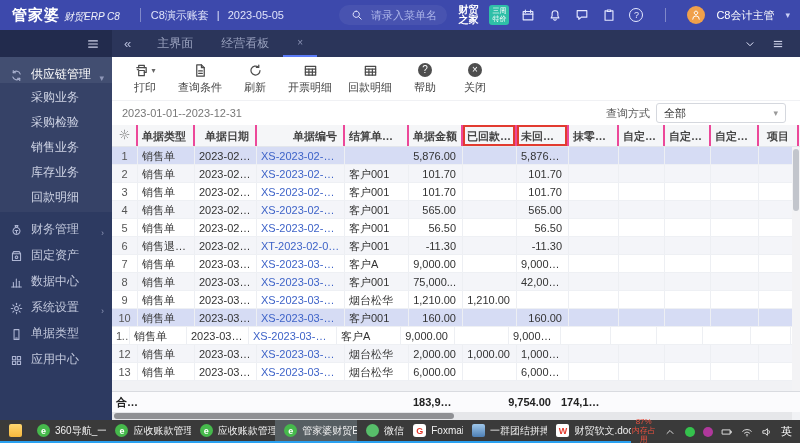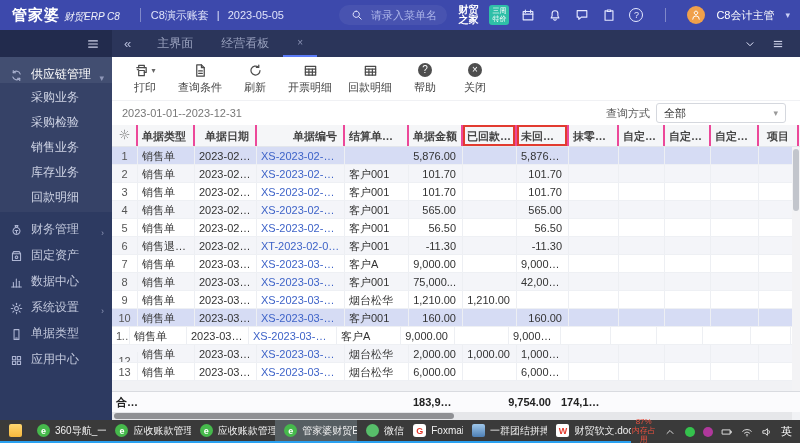--- a/index.html
+++ b/index.html
@@ -580,21 +580,21 @@
             <div class="g-cell num" style="width: 54px;">9,000.00</div>
             <div class="g-cell num" style="width: 54px;"></div>
             <div class="g-cell num" style="width: 52px;">9,000.00</div>
             <div class="g-cell" style="width: 50px;"></div>
             <div class="g-cell" style="width: 46px;"></div>
             <div class="g-cell" style="width: 46px;"></div>
             <div class="g-cell" style="width: 48px;"></div>
             <div class="g-cell" style="width: 40px;"></div>
           </div>
           <div class="g-row even">
-            <div class="g-cell rowno" style="width: 26px; margin-top: 7px;">12</div>
+            <div class="g-cell rowno" style="width: 26px;">12</div>
             <div class="g-cell" style="width: 57px;">销售单</div>
             <div class="g-cell" style="width: 62px;">2023-03-31</div>
             <div class="g-cell doclink" style="width: 88px;">XS-2023-03-31-000...</div>
             <div class="g-cell" style="width: 64px;">烟台松华</div>
             <div class="g-cell num" style="width: 54px;">2,000.00</div>
             <div class="g-cell num" style="width: 54px;">1,000.00</div>
             <div class="g-cell num" style="width: 52px;">1,000.00</div>
             <div class="g-cell" style="width: 50px;"></div>
             <div class="g-cell" style="width: 46px;"></div>
             <div class="g-cell" style="width: 46px;"></div>

